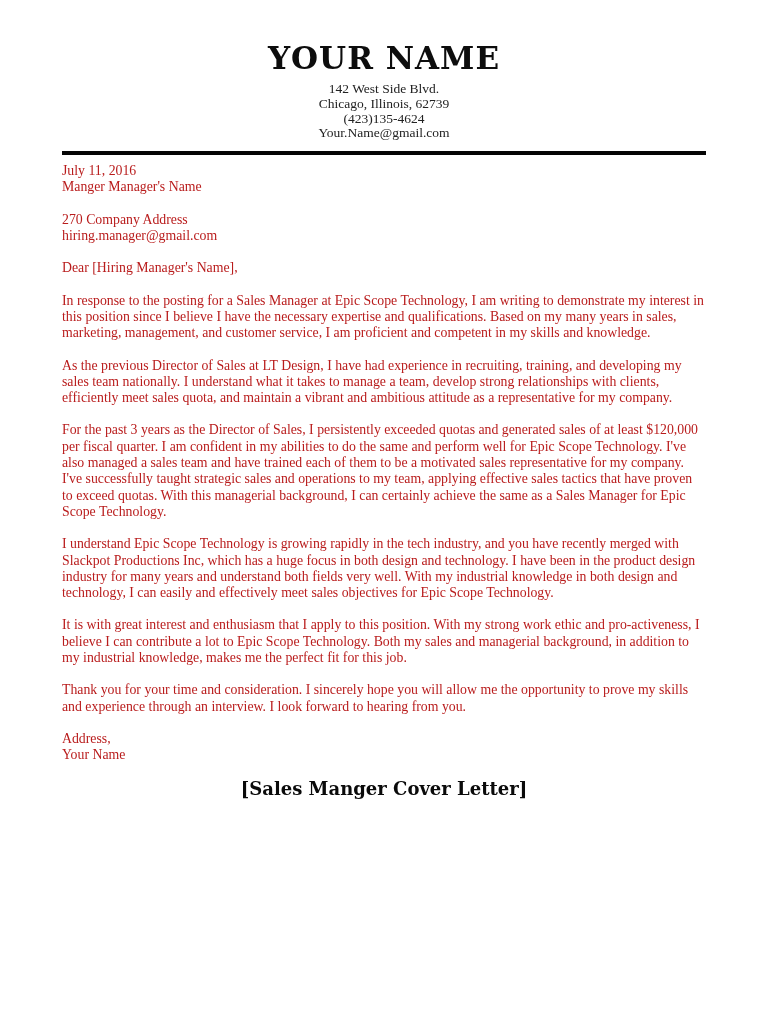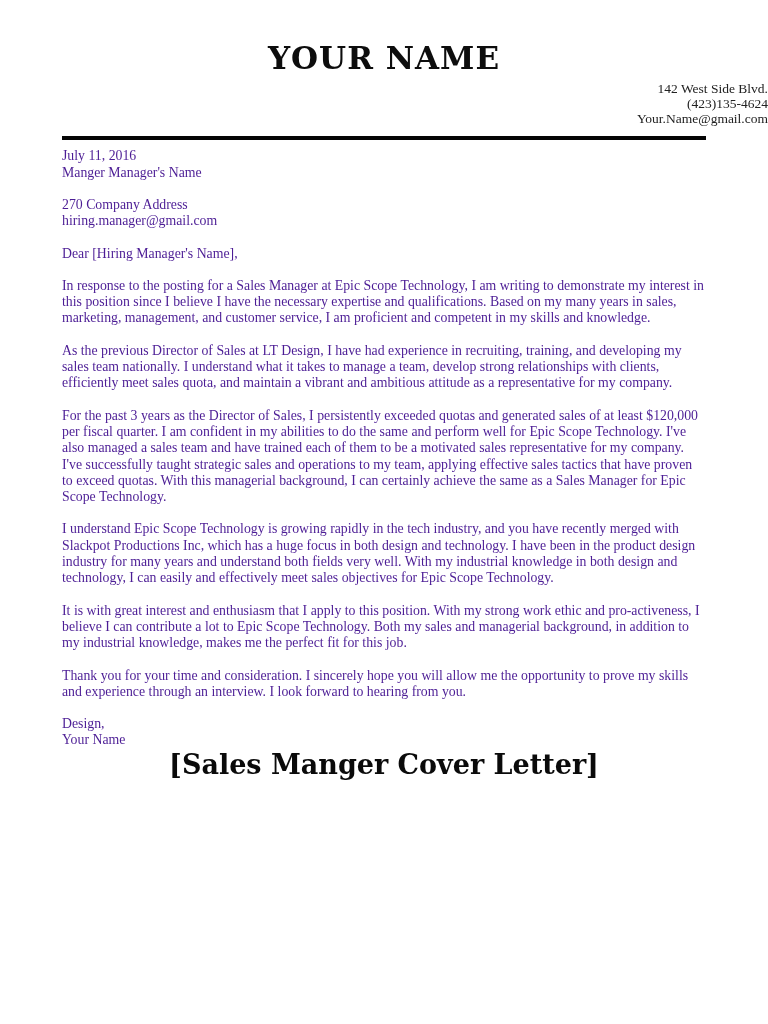--- a/index.html
+++ b/index.html
@@ -26,67 +26,68 @@
     font-weight: bold;
     letter-spacing: 1px;
     color: #0d0d0d;
     margin: 0 0 6px 0;
     font-family: "DejaVu Serif", "Liberation Serif", serif;
   }
   .letterhead .contact-line {
     font-size: 13.5px;
     line-height: 14.8px;
     color: #222222;
-    text-align: right;
   }
   .divider {
     border: none;
     height: 4px;
     background: #050505;
     width: 644px;
     margin: 10px auto 0 auto;
   }
   
   .letter-body {
     width: 644px;
     margin: 8px auto 0 auto;
     font-size: 13.8px;
     line-height: 16.3px;
-    color: #4c1d95;
+    color: #b91c1c;
     text-align: left;
   }
   .letter-body .block {
     margin: 0 0 16px 0;
   }
   .letter-body .line {
     display: block;
   }
   .letter-body p {
     margin: 16px 0 16px 0;
   }
   .closing-block {
     margin: 0;
   }
   
   .footer-title {
+    margin-top: 14px;
     text-align: center;
-    font-size: 27px;
+    font-size: 18px;
     font-weight: bold;
     color: #0a0a0a;
     font-family: "DejaVu Serif", "Liberation Serif", serif;
   }
 </style>
 </head>
 <body>
 
 <div class="page">
 
   <div class="letterhead">
     <div class="name">YOUR NAME</div>
     <div class="contact-line">142 West Side Blvd.</div>
+    <div class="contact-line">Chicago, Illinois, 62739</div>
     <div class="contact-line">(423)135-4624</div>
     <div class="contact-line">Your.Name@gmail.com</div>
   </div>
 
   <hr class="divider">
 
   <div class="letter-body">
 
     <div class="block">
       <span class="line">July 11, 2016</span>
@@ -101,21 +102,21 @@
     <div class="block">Dear [Hiring Manager's Name],</div>
 
     <p>In response to the posting for a Sales Manager at Epic Scope Technology, I am writing to demonstrate my interest in this position since I believe I have the necessary expertise and qualifications. Based on my many years in sales, marketing, management, and customer service, I am proficient and competent in my skills and knowledge.</p>
     <p>As the previous Director of Sales at LT Design, I have had experience in recruiting, training, and developing my sales team nationally. I understand what it takes to manage a team, develop strong relationships with clients, efficiently meet sales quota, and maintain a vibrant and ambitious attitude as a representative for my company.</p>
     <p>For the past 3 years as the Director of Sales, I persistently exceeded quotas and generated sales of at least $120,000 per fiscal quarter. I am confident in my abilities to do the same and perform well for Epic Scope Technology. I've also managed a sales team and have trained each of them to be a motivated sales representative for my company. I've successfully taught strategic sales and operations to my team, applying effective sales tactics that have proven to exceed quotas. With this managerial background, I can certainly achieve the same as a Sales Manager for Epic Scope Technology.</p>
     <p>I understand Epic Scope Technology is growing rapidly in the tech industry, and you have recently merged with Slackpot Productions Inc, which has a huge focus in both design and technology. I have been in the product design industry for many years and understand both fields very well. With my industrial knowledge in both design and technology, I can easily and effectively meet sales objectives for Epic Scope Technology.</p>
     <p>It is with great interest and enthusiasm that I apply to this position. With my strong work ethic and pro-activeness, I believe I can contribute a lot to Epic Scope Technology. Both my sales and managerial background, in addition to my industrial knowledge, makes me the perfect fit for this job.</p>
     <p>Thank you for your time and consideration. I sincerely hope you will allow me the opportunity to prove my skills and experience through an interview. I look forward to hearing from you.</p>
 
     <div class="closing-block">
-      <span class="line">Design,</span>
+      <span class="line">Address,</span>
       <span class="line">Your Name</span>
     </div>
 
   </div>
 
   <div class="footer-title">[Sales Manger Cover Letter]</div>
 
 </div>
 
 </body></html>

